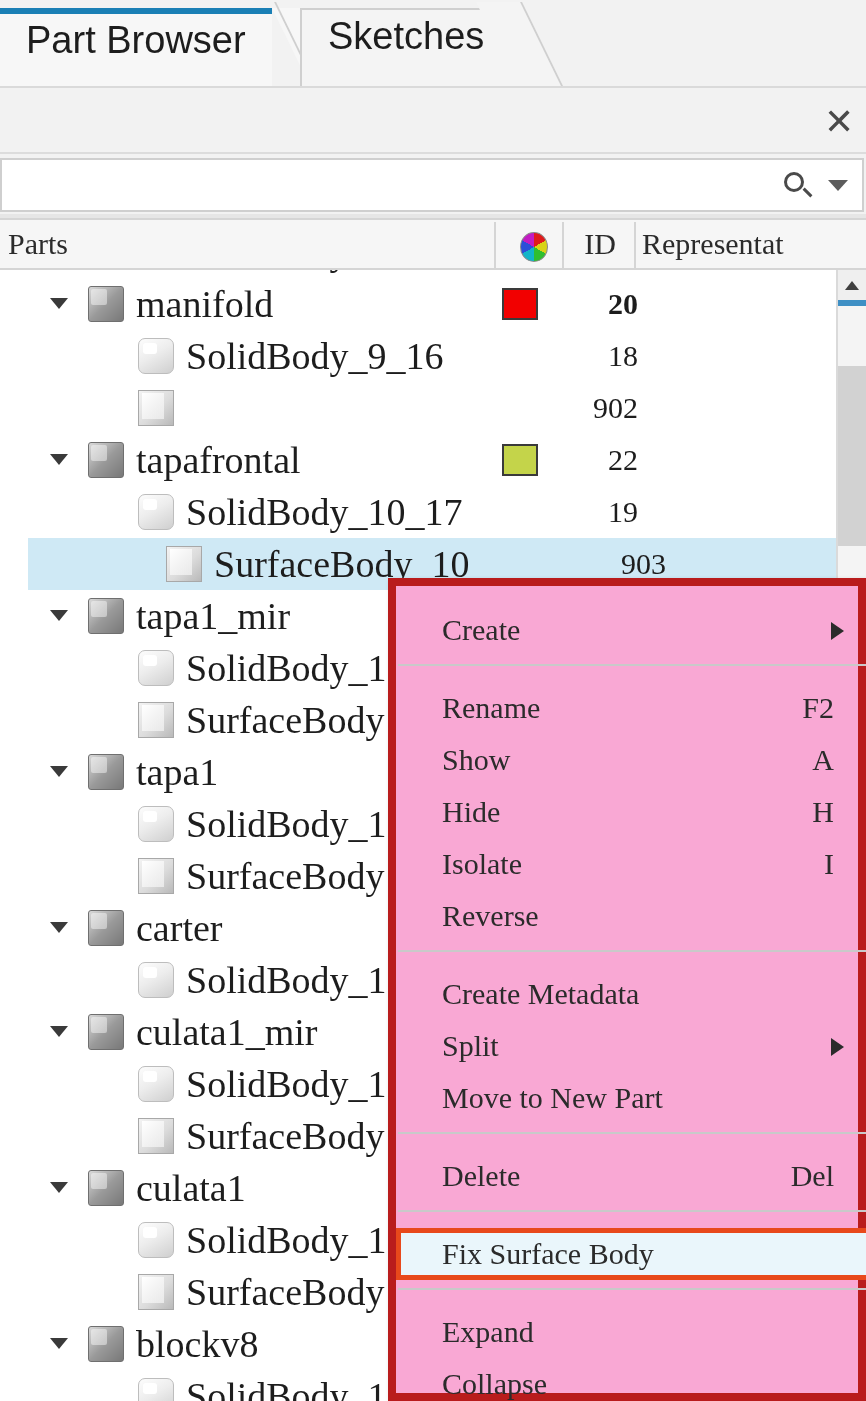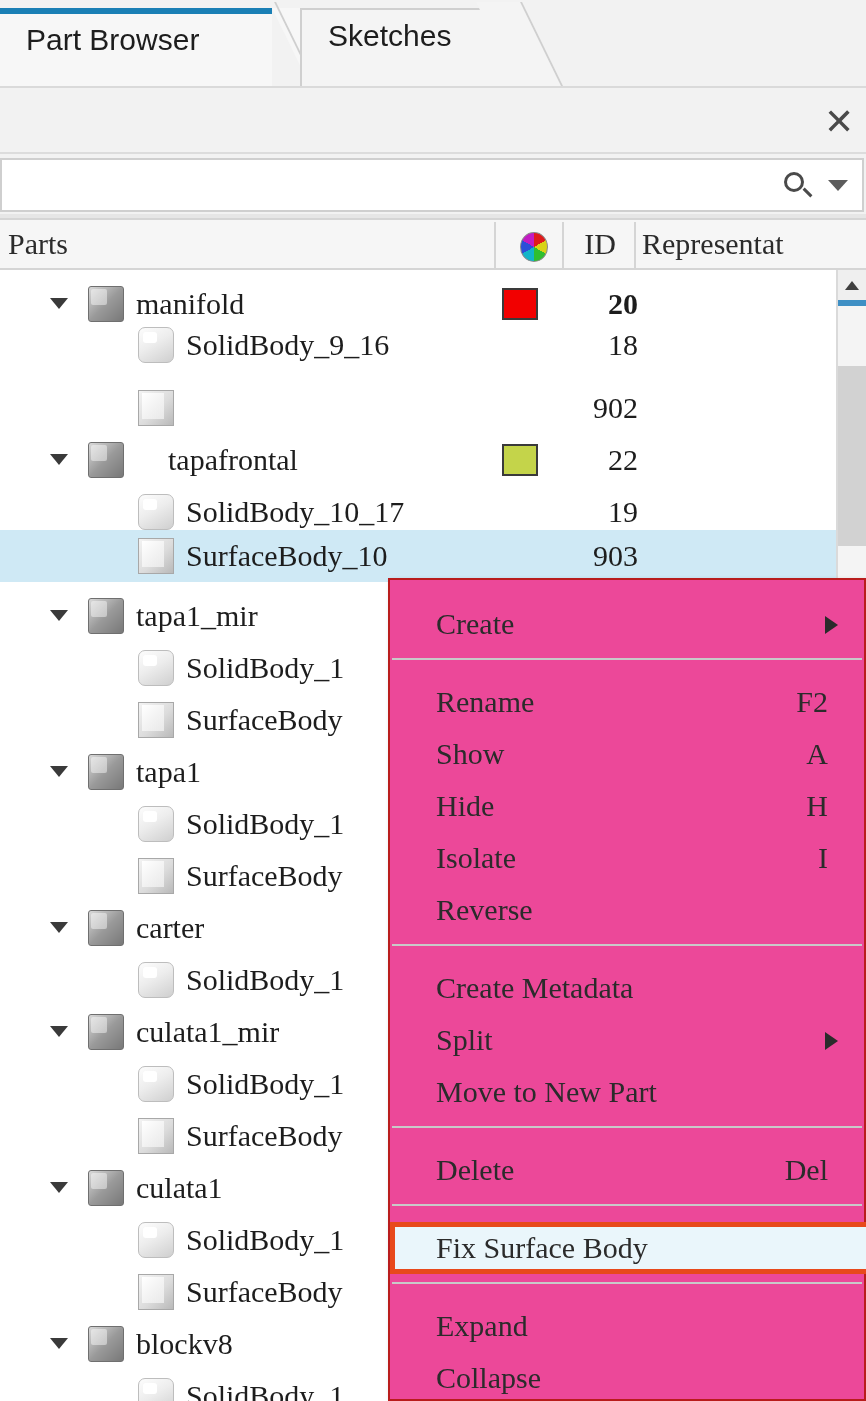--- a/index.html
+++ b/index.html
@@ -104,39 +104,39 @@
   .ic-solid{background:
       linear-gradient(150deg,#fdfdfd 0%,#ededed 45%,#cfcfcf 100%);
       border:1px solid #bdbdbd;border-radius:7px;box-sizing:border-box;}
   .ic-solid:after{content:"";position:absolute;left:4px;top:4px;width:14px;height:11px;
       background:#ffffff;border-radius:3px;}
   
   .ic-surf{background:linear-gradient(135deg,#f3f3f3 0%,#dcdcdc 55%,#b9b9b9 100%);
       border:1px solid #a8a8a8;box-sizing:border-box;}
   .ic-surf:after{content:"";position:absolute;left:3px;top:2px;width:22px;height:26px;
       background:linear-gradient(135deg,#ffffff,#e8e8e8);}
-  .lbl{position:absolute;top:0;height:52px;line-height:52px;font-size:30px;color:#1d1d1d;white-space:nowrap;}
+  .lbl{position:absolute;top:0;height:52px;line-height:52px;font-size:38px;color:#1d1d1d;white-space:nowrap;}
   .lbl.bold{font-weight:normal;}
   .swatch{position:absolute;top:10px;left:502px;width:36px;height:32px;border:2px solid #3a3a3a;box-sizing:border-box;}
   .idv{position:absolute;top:0;left:556px;width:82px;height:52px;line-height:52px;text-align:right;
        font-size:30px;color:#1d1d1d;}
   .idv.bold{font-weight:bold;}
 
   
   .vscroll{position:absolute;right:0;top:270px;width:30px;height:1131px;background:#f4f4f4;border-left:2px solid #dadada;box-sizing:border-box;}
   .vs-up{position:absolute;left:0;top:0;width:28px;height:30px;background:#efefef;border-bottom:1px solid #dcdcdc;}
   .vs-up:after{content:"";position:absolute;left:7px;top:11px;width:0;height:0;
     border-left:7px solid transparent;border-right:7px solid transparent;border-bottom:9px solid #3f3f3f;}
   .vs-accent{position:absolute;left:0;top:30px;width:28px;height:6px;background:#3e8fc4;}
   .vs-thumb{position:absolute;left:0;top:96px;width:28px;height:180px;background:#d2d2d2;}
 
   
   .ctxmenu{
     position:absolute;left:388px;top:578px;width:478px;height:823px;
-    background:#ec4899;border:2px solid #b91c1c;box-sizing:border-box;
+    background:#f9a8d4;border:8px solid #b91c1c;box-sizing:border-box;
     box-shadow:2px 2px 5px rgba(0,0,0,.18);
   }
   .mi{position:absolute;left:0;width:474px;height:52px;}
   .mi .mlbl{position:absolute;left:46px;top:0;height:52px;line-height:52px;font-size:30px;color:#2b2b2b;white-space:nowrap;}
   .mi .msc{position:absolute;right:36px;top:0;height:52px;line-height:52px;font-size:30px;color:#2b2b2b;}
   .mi .marrow{position:absolute;right:26px;top:18px;width:0;height:0;
     border-top:9px solid transparent;border-bottom:9px solid transparent;border-left:13px solid #2b2b2b;}
   .msep{position:absolute;left:2px;width:470px;height:2px;background:#c9c9c9;}
   .mi.hl{background:#eaf6fb;outline:5px solid #e8491b;outline-offset:-5px;}
 </style>
@@ -184,42 +184,42 @@
       <div class="lbl" style="left: 186px;">SolidBody_8_15</div>
       <div class="idv">17</div>
     </div>
     <div class="row" style="top: 8px;">
       <div class="twisty" style="left: 50px;"></div>
       <div class="ic ic-part" style="left: 88px;"></div>
       <div class="lbl bold" style="left: 136px;">manifold</div>
       <div class="swatch" style="background: rgb(242, 0, 0);"></div>
       <div class="idv bold">20</div>
     </div>
-    <div class="row" style="top: 49px;">
+    <div class="row" style="top: 60px;">
       <div class="ic ic-solid" style="left: 138px;"></div>
       <div class="lbl" style="left: 186px;">SolidBody_9_16</div>
       <div class="idv">18</div>
     </div>
     <div class="row" style="top: 112px;">
       <div class="ic ic-surf" style="left: 138px;"></div>
       <div class="idv">902</div>
     </div>
     <div class="row" style="top: 164px;">
       <div class="twisty" style="left: 50px;"></div>
       <div class="ic ic-part" style="left: 88px;"></div>
-      <div class="lbl" style="left: 136px; margin-left: 32px;">tapafrontal</div>
+      <div class="lbl" style="left: 136px;">tapafrontal</div>
       <div class="swatch" style="background: rgb(196, 212, 74);"></div>
       <div class="idv">22</div>
     </div>
     <div class="row" style="top: 216px;">
       <div class="ic ic-solid" style="left: 138px;"></div>
       <div class="lbl" style="left: 186px;">SolidBody_10_17</div>
       <div class="idv">19</div>
     </div>
-    <div class="row sel" style="top: 260px;">
+    <div class="row sel" style="top: 268px; margin-left: 28px;">
       <div class="ic ic-surf" style="left: 138px;"></div>
       <div class="lbl" style="left: 186px;">SurfaceBody_10</div>
       <div class="idv">903</div>
     </div>
     <div class="row" style="top: 320px;">
       <div class="twisty" style="left: 50px;"></div>
       <div class="ic ic-part" style="left: 88px;"></div>
       <div class="lbl" style="left: 136px;">tapa1_mir</div>
     </div>
     <div class="row" style="top: 372px;">

